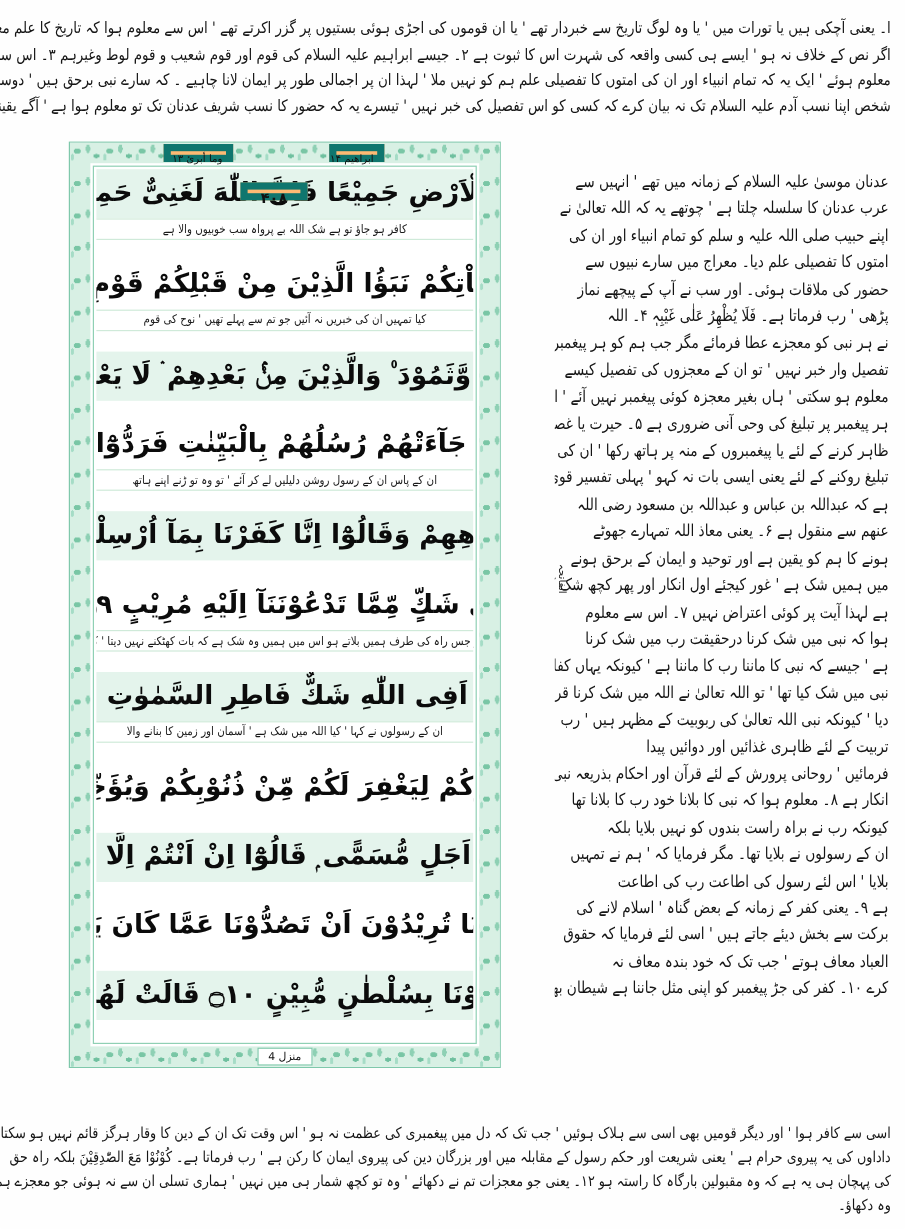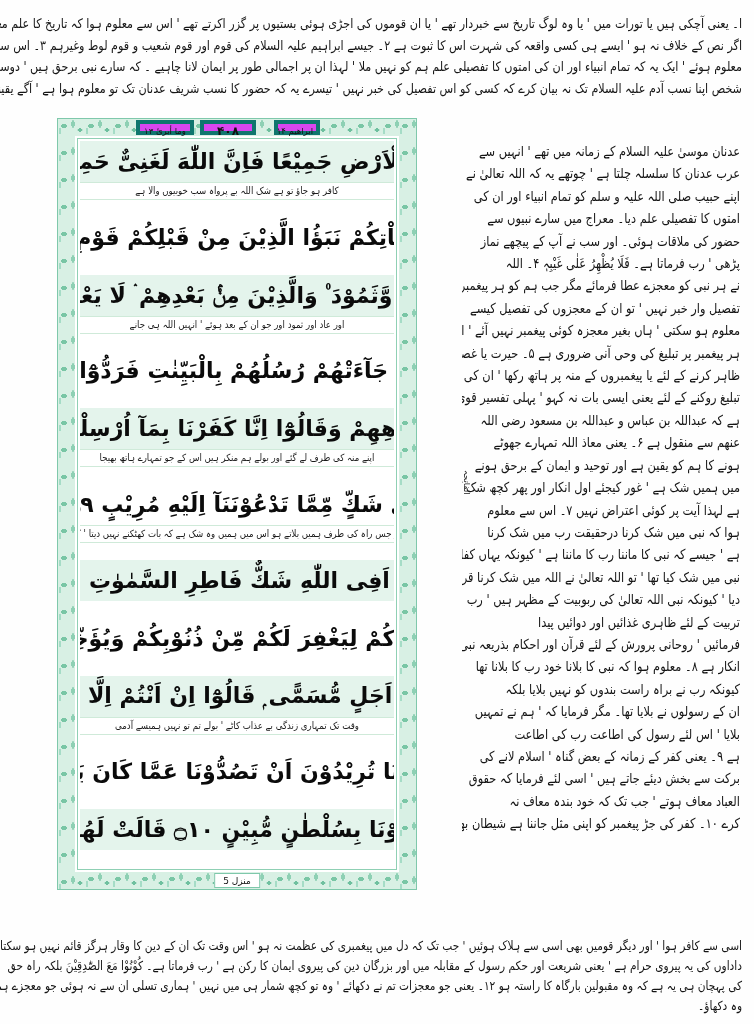--- a/index.html
+++ b/index.html
@@ -137,32 +137,32 @@
     background: #ffffff;
     overflow: hidden;
   }
 
   
   .hdr-box {
     position: absolute;
     top: 1px;
     height: 15px;
     line-height: 15px;
-    background: #d946ef;
-    border: 4px solid #0f766e;
+    background: #fdba74;
+    border: 6px solid #0f766e;
     font-size: 8.5px;
     text-align: center;
     color: #111;
     white-space: nowrap;
     padding: 0 3px;
     box-sizing: border-box;
     z-index: 5;
   }
   .hdr-surah { right: 96px; width: 46px; }
-  .hdr-page  { right: 160px; width: 56px; font-size: 12px; font-weight: bold; }
+  .hdr-page  { right: 160px; width: 56px; font-size: 12px; font-weight: bold; margin-top: 32px; }
   .hdr-juz   { right: 222px; width: 58px; }
 
   .footer-box {
     position: absolute;
     bottom: 1px;
     left: 50%;
     transform: translateX(-50%);
     height: 15px;
     line-height: 15px;
     background: #ffffff;
@@ -276,74 +276,74 @@
 
     <div class="orn orn-top"></div>
     <div class="orn orn-bottom"></div>
     <div class="orn orn-left"></div>
     <div class="orn orn-right"></div>
 
     <div class="hdr-box hdr-surah">ابراھیم ۱۴</div>
     <div class="hdr-box hdr-page">۴۰۸</div>
     <div class="hdr-box hdr-juz">وما أبرئ ۱۳</div>
 
-    <div class="footer-box">منزل 5</div>
+    <div class="footer-box">منزل 4</div>
 
     <div class="frame-inner">
       <div class="verse-stack">
 
         <div class="row-pair">
           <div class="ayah-line shade">فِى الْاَرْضِ جَمِيْعًا فَاِنَّ اللّٰهَ لَغَنِىٌّ حَمِيْدٌ ۝٨</div>
           <div class="trans-line">
               <span>کافر ہو جاؤ  تو  ہے  شک اللہ بے پرواہ سب خوبیوں  والا   ہے</span>
             </div>
         </div>
 
         <div class="row-pair">
           <div class="ayah-line">اَلَمْ يَاْتِكُمْ نَبَؤُا الَّذِيْنَ مِنْ قَبْلِكُمْ قَوْمِ نُوْحٍ</div>
+          <div class="trans-line">
+              <span>کیا تمہیں ان کی خبریں نہ آئیں جو تم سے پہلے تھیں ' نوح کی قوم</span>
+            </div>
         </div>
 
         <div class="row-pair">
           <div class="ayah-line shade">وَّعَادٍ وَّثَمُوْدَ ۠ وَالَّذِيْنَ مِنْۢ بَعْدِهِمْ ۛ لَا يَعْلَمُهُمْ</div>
-          <div class="trans-line">
-              <span>اور عاد اور ثمود اور جو ان کے بعد ہوئے ' انہیں اللہ ہی جانے</span>
-            </div>
         </div>
 
         <div class="row-pair">
           <div class="ayah-line">اِلَّا اللّٰهُ ۭ جَآءَتْهُمْ رُسُلُهُمْ بِالْبَيِّنٰتِ فَرَدُّوْٓا اَيْدِيَهُمْ</div>
+          <div class="trans-line">
+              <span>ان کے پاس ان کے رسول روشن دلیلیں لے کر آئے ' تو وہ تو ڑنے اپنے ہاتھ</span>
+            </div>
         </div>
 
         <div class="row-pair">
           <div class="ayah-line shade">فِىْٓ اَفْوَاهِهِمْ وَقَالُوْٓا اِنَّا كَفَرْنَا بِمَآ اُرْسِلْتُمْ بِهٖ وَ</div>
-          <div class="trans-line">
-              <span>اپنے منہ کی طرف لے گئے اور بولے ہم منکر ہیں اس کے جو تمہارے ہاتھ بھیجا</span>
-            </div>
         </div>
 
         <div class="row-pair">
           <div class="ayah-line">اِنَّا لَفِىْ شَكٍّ مِّمَّا تَدْعُوْنَنَآ اِلَيْهِ مُرِيْبٍ ۝٩ قَالَتْ</div>
           <div class="trans-line">
               <span>اور جس راہ کی طرف ہمیں بلاتے ہو اس میں ہمیں وہ شک ہے کہ بات کھٹکنے نہیں دیتا ' کہا</span>
             </div>
         </div>
 
         <div class="row-pair">
           <div class="ayah-line shade">رُسُلُهُمْ اَفِى اللّٰهِ شَكٌّ فَاطِرِ السَّمٰوٰتِ وَالْاَرْضِ</div>
+          <div class="trans-line">
+              <span>ان کے رسولوں نے کہا ' کیا اللہ میں شک ہے ' آسمان اور زمین کا بنانے والا</span>
+            </div>
         </div>
 
         <div class="row-pair">
           <div class="ayah-line">يَدْعُوْكُمْ لِيَغْفِرَ لَكُمْ مِّنْ ذُنُوْبِكُمْ وَيُؤَخِّرَكُمْ</div>
         </div>
 
         <div class="row-pair">
           <div class="ayah-line shade">اِلٰٓى اَجَلٍ مُّسَمًّى ۭ قَالُوْٓا اِنْ اَنْتُمْ اِلَّا بَشَرٌ</div>
-          <div class="trans-line">
-              <span>وقت تک تمہاری زندگی بے عذاب کاٹے ' بولے تم تو نہیں ہمیسے آدمی</span>
-            </div>
         </div>
 
         <div class="row-pair">
           <div class="ayah-line">مِّثْلُنَا تُرِيْدُوْنَ اَنْ تَصُدُّوْنَا عَمَّا كَانَ يَعْبُدُ</div>
         </div>
 
         <div class="row-pair">
           <div class="ayah-line shade">اٰبَآؤُنَا فَاْتُوْنَا بِسُلْطٰنٍ مُّبِيْنٍ ۝١٠ قَالَتْ لَهُمْ رُسُلُهُمْ</div>
         </div>
 

